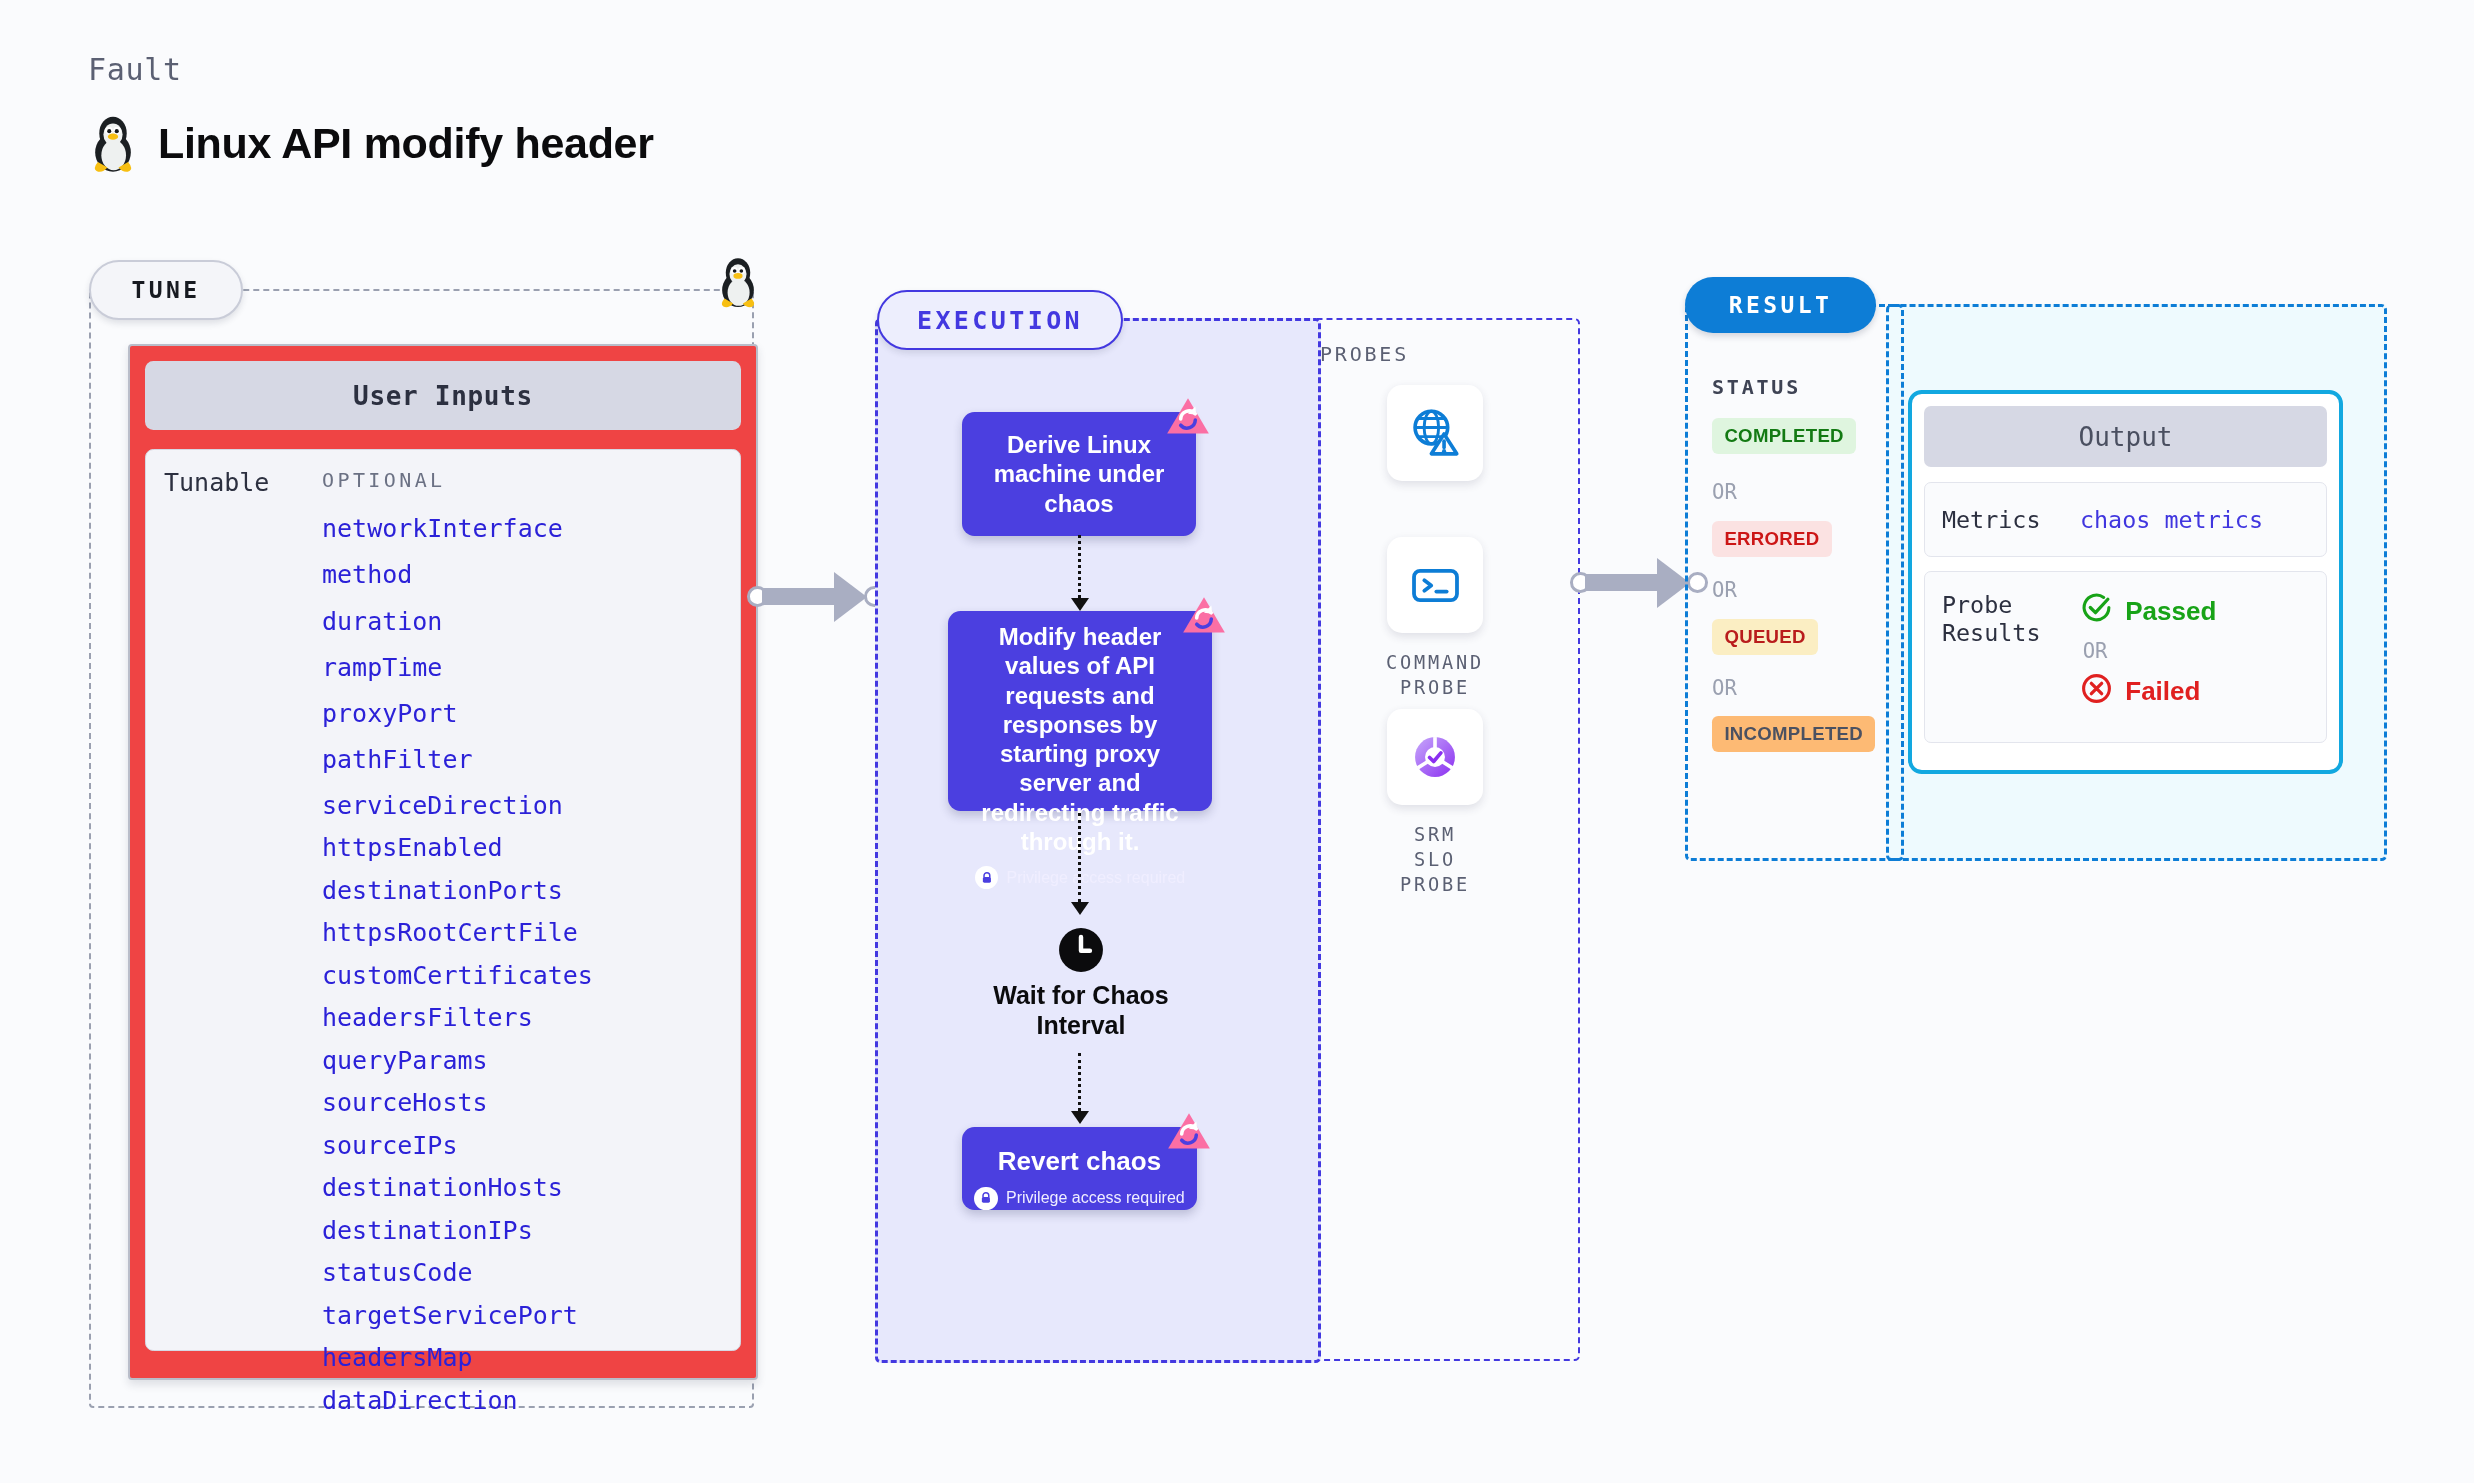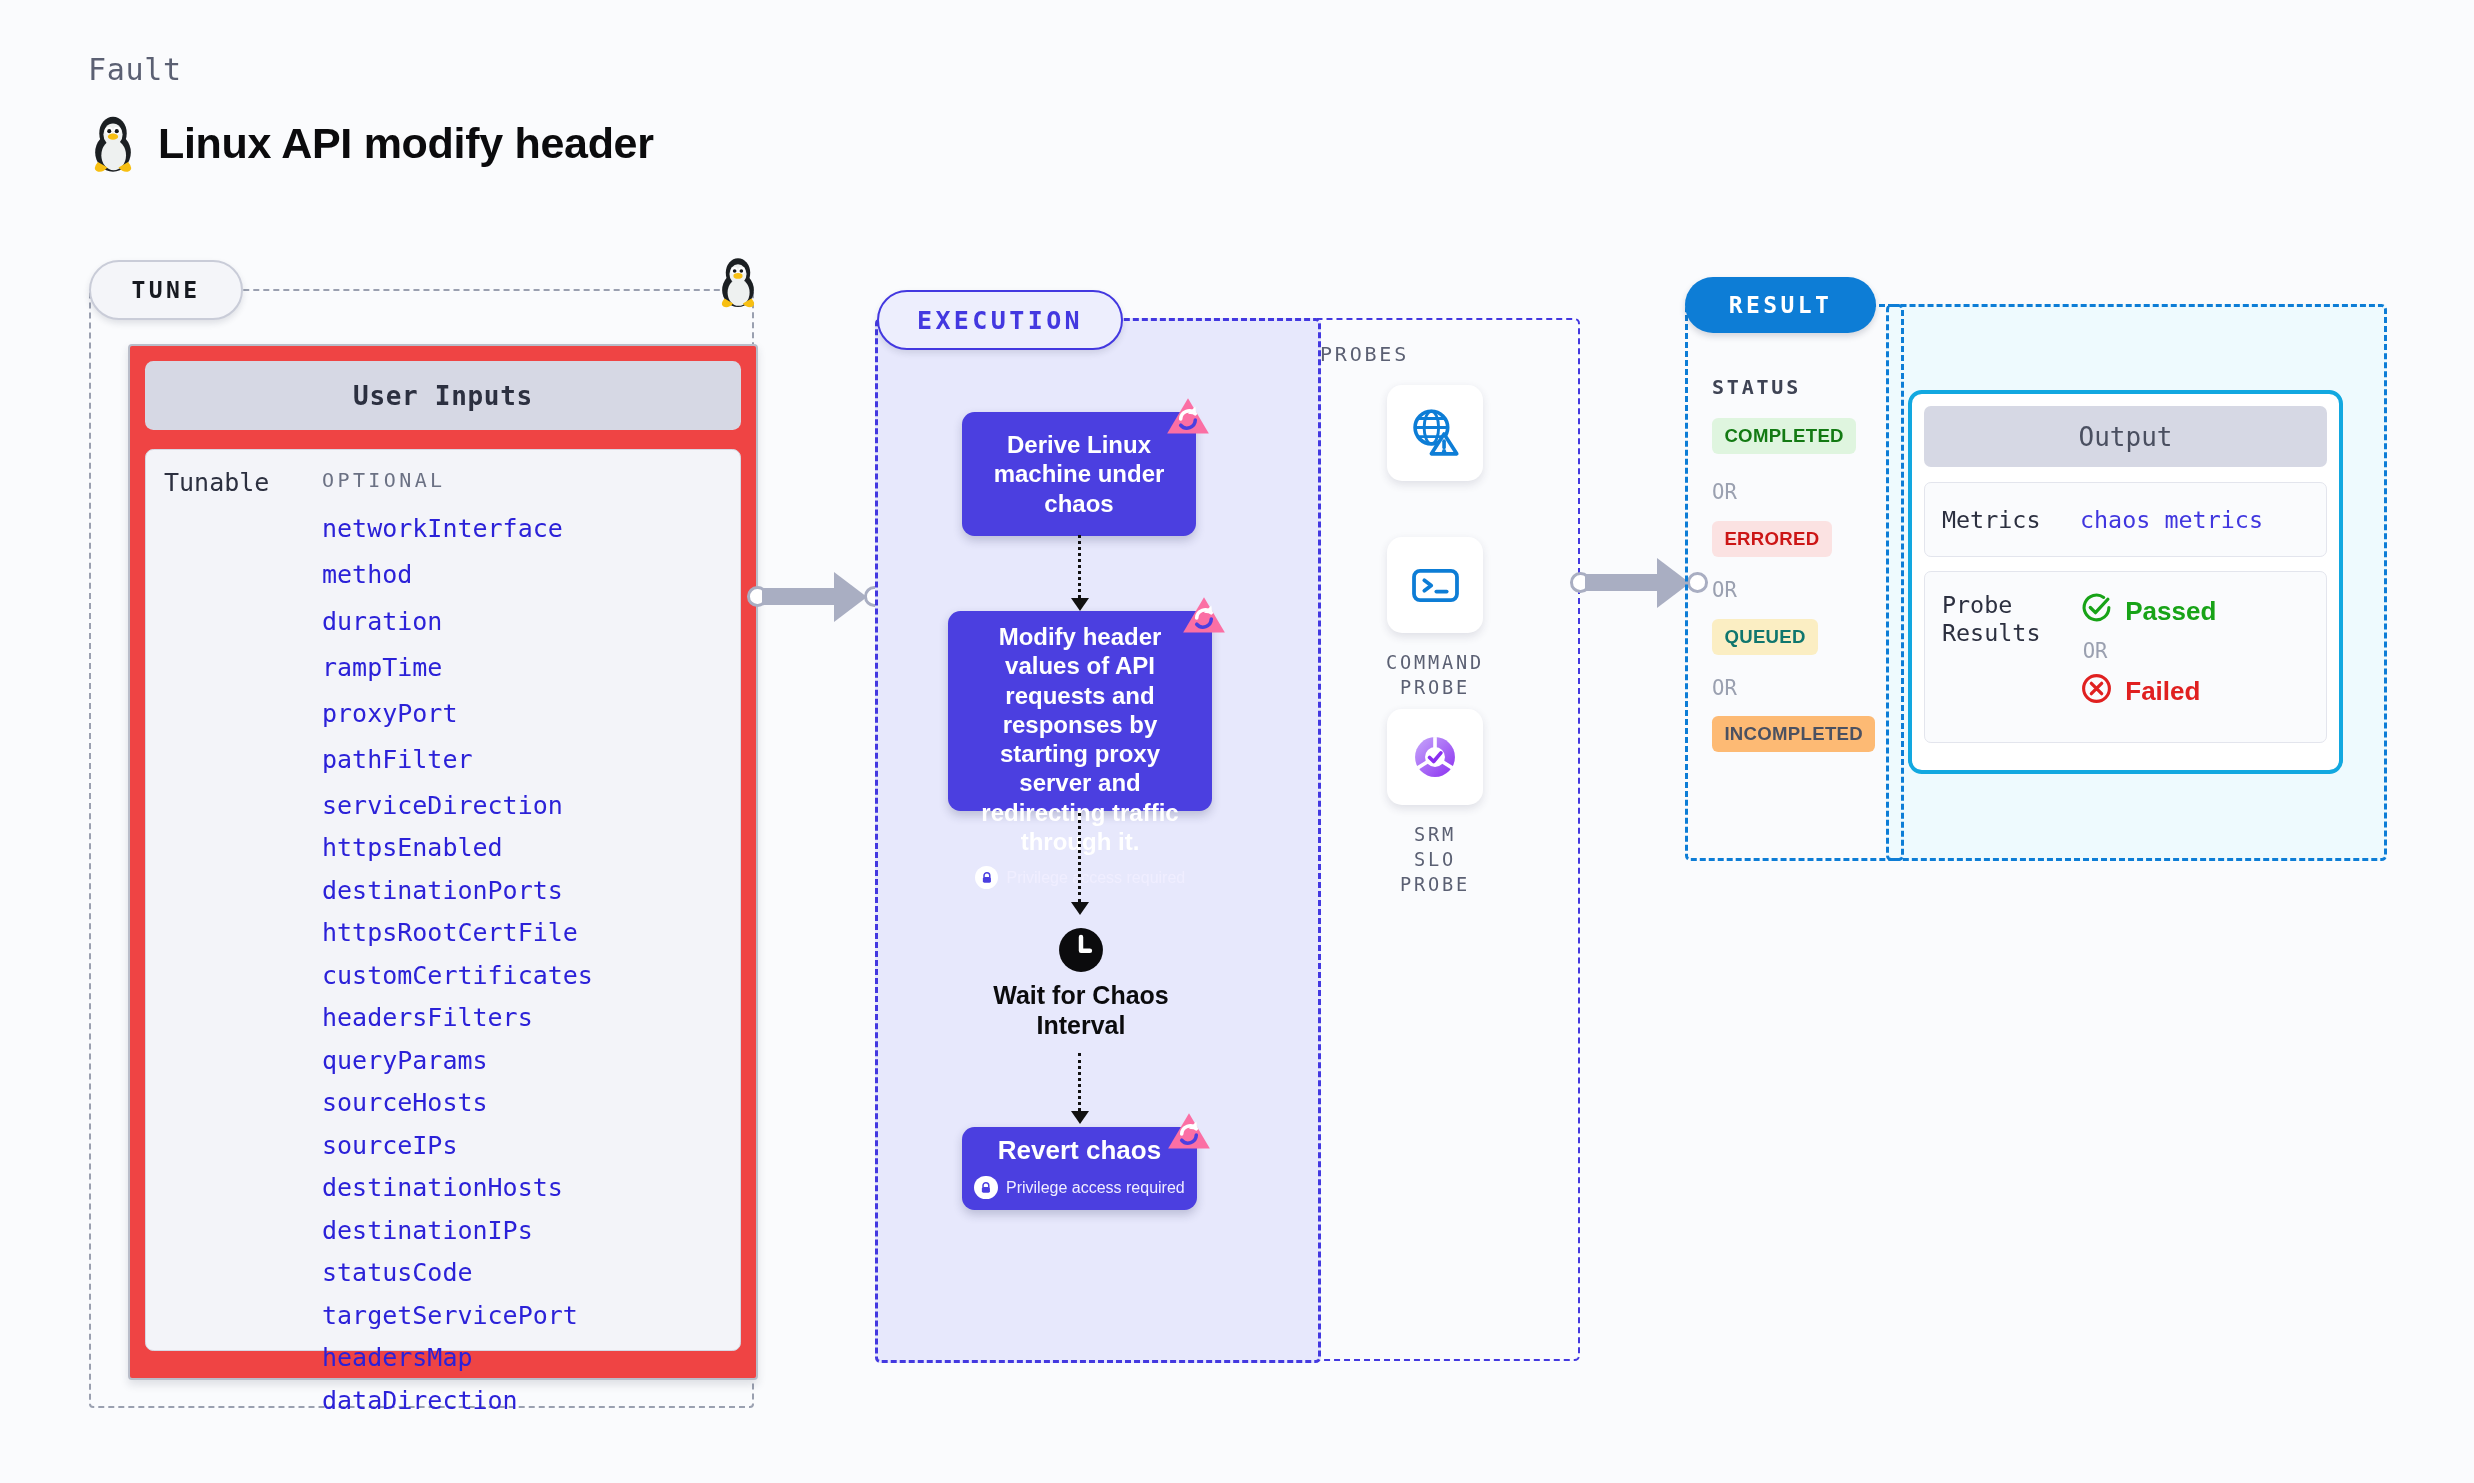--- a/index.html
+++ b/index.html
@@ -103,21 +103,21 @@
 
   
   .exec-node{
     background:#4b3fe0;border-radius:12.4px;color:#fff;
     display:flex;flex-direction:column;align-items:center;justify-content:center;
     text-align:center;font-weight:bold;
     box-shadow:0 4.1px 9.6px rgba(40,45,90,.22);
   }
   #node-derive{left:962px;top:412px;width:234px;height:124px;font-size:24px;line-height:1.22;padding:0 15px;box-sizing:border-box;}
   #node-modify{left:948px;top:611px;width:264px;height:200px;font-size:24px;line-height:1.22;padding:11px 15px 0;box-sizing:border-box;justify-content:flex-start;}
-  #node-revert{left:962px;top:1127px;width:235px;height:83px;font-size:26px;padding-top:8.3px;box-sizing:border-box;justify-content:flex-start;}
+  #node-revert{left:962px;top:1127px;width:235px;height:83px;font-size:26px;padding-top:8.3px;box-sizing:border-box;justify-content:flex-end;}
 
   .priv-badge{
     display:flex;align-items:center;gap:8.3px;margin-top:9.6px;
     font-size:16px;font-weight:normal;color:#f0eeff;
   }
   .priv-icon{
     width:23.4px;height:23.4px;border-radius:50%;background:#fff;
     display:flex;align-items:center;justify-content:center;flex:none;
   }
 
@@ -420,21 +420,21 @@
 <div class="abs" id="result-dash"></div>
 <div class="abs" id="result-outer-region"></div>
 <div class="abs" id="result-region"></div>
 <div class="abs pill" id="result-pill">RESULT</div>
 
 <div class="abs" id="status-title">STATUS</div>
 <div class="abs status-badge" id="st-completed" style="background: rgb(223, 245, 223); color: rgb(19, 122, 19);">COMPLETED</div>
 <div class="abs or-text" id="or1">OR</div>
 <div class="abs status-badge" id="st-errored" style="background: rgb(251, 226, 226); color: rgb(204, 22, 22);">ERRORED</div>
 <div class="abs or-text" id="or2">OR</div>
-<div class="abs status-badge" id="st-queued" style="background: rgb(251, 238, 195); color: #0f766e;">QUEUED</div>
+<div class="abs status-badge" id="st-queued" style="background: rgb(251, 238, 195); color: #b91c1c;">QUEUED</div>
 <div class="abs or-text" id="or3">OR</div>
 <div class="abs status-badge" id="st-incompleted" style="background: #fdba74; color: rgb(75, 81, 97);">INCOMPLETED</div>
 
 <div class="abs" id="output-card">
   <div id="output-header">Output</div>
   <div id="metrics-row">
     <span class="mono-label" style="width:138px;padding-left:16.5px;">Metrics</span>
     <span class="mono-value">chaos metrics</span>
   </div>
   <div id="probe-results-row">

